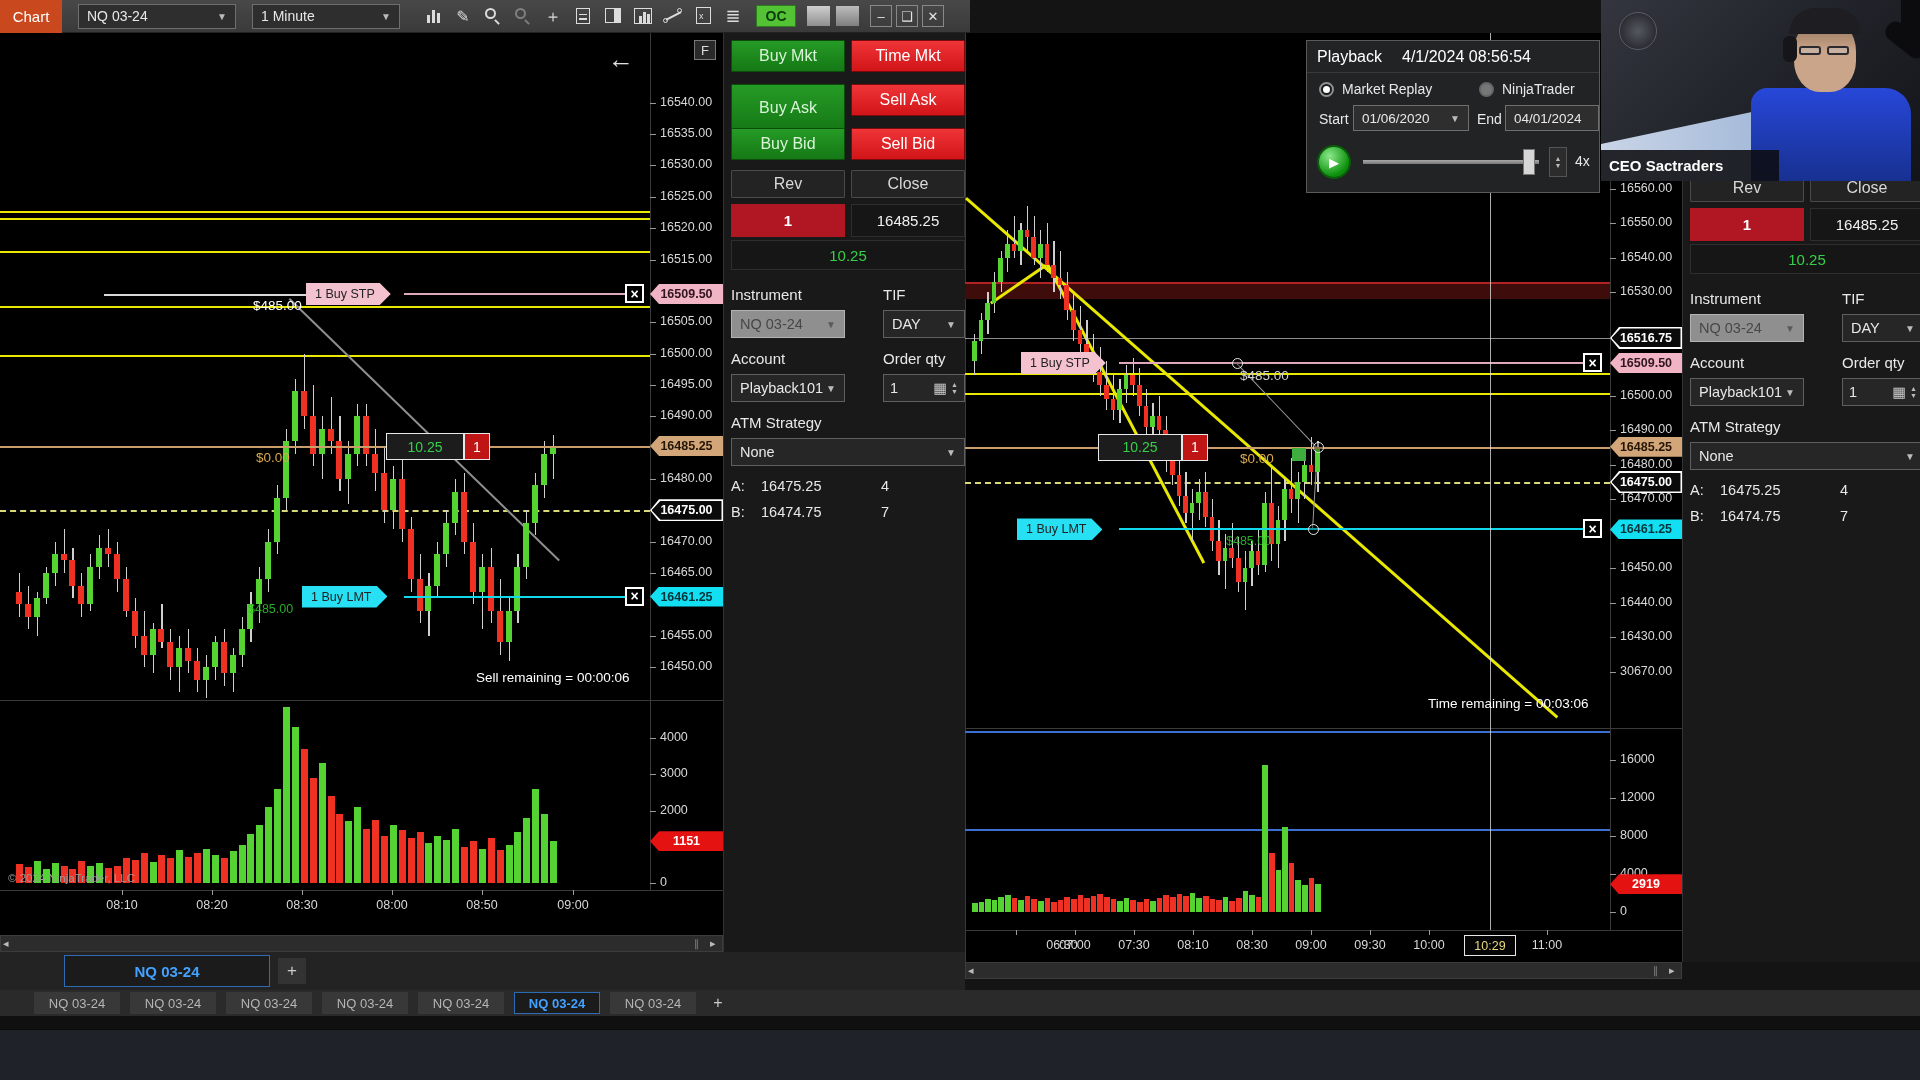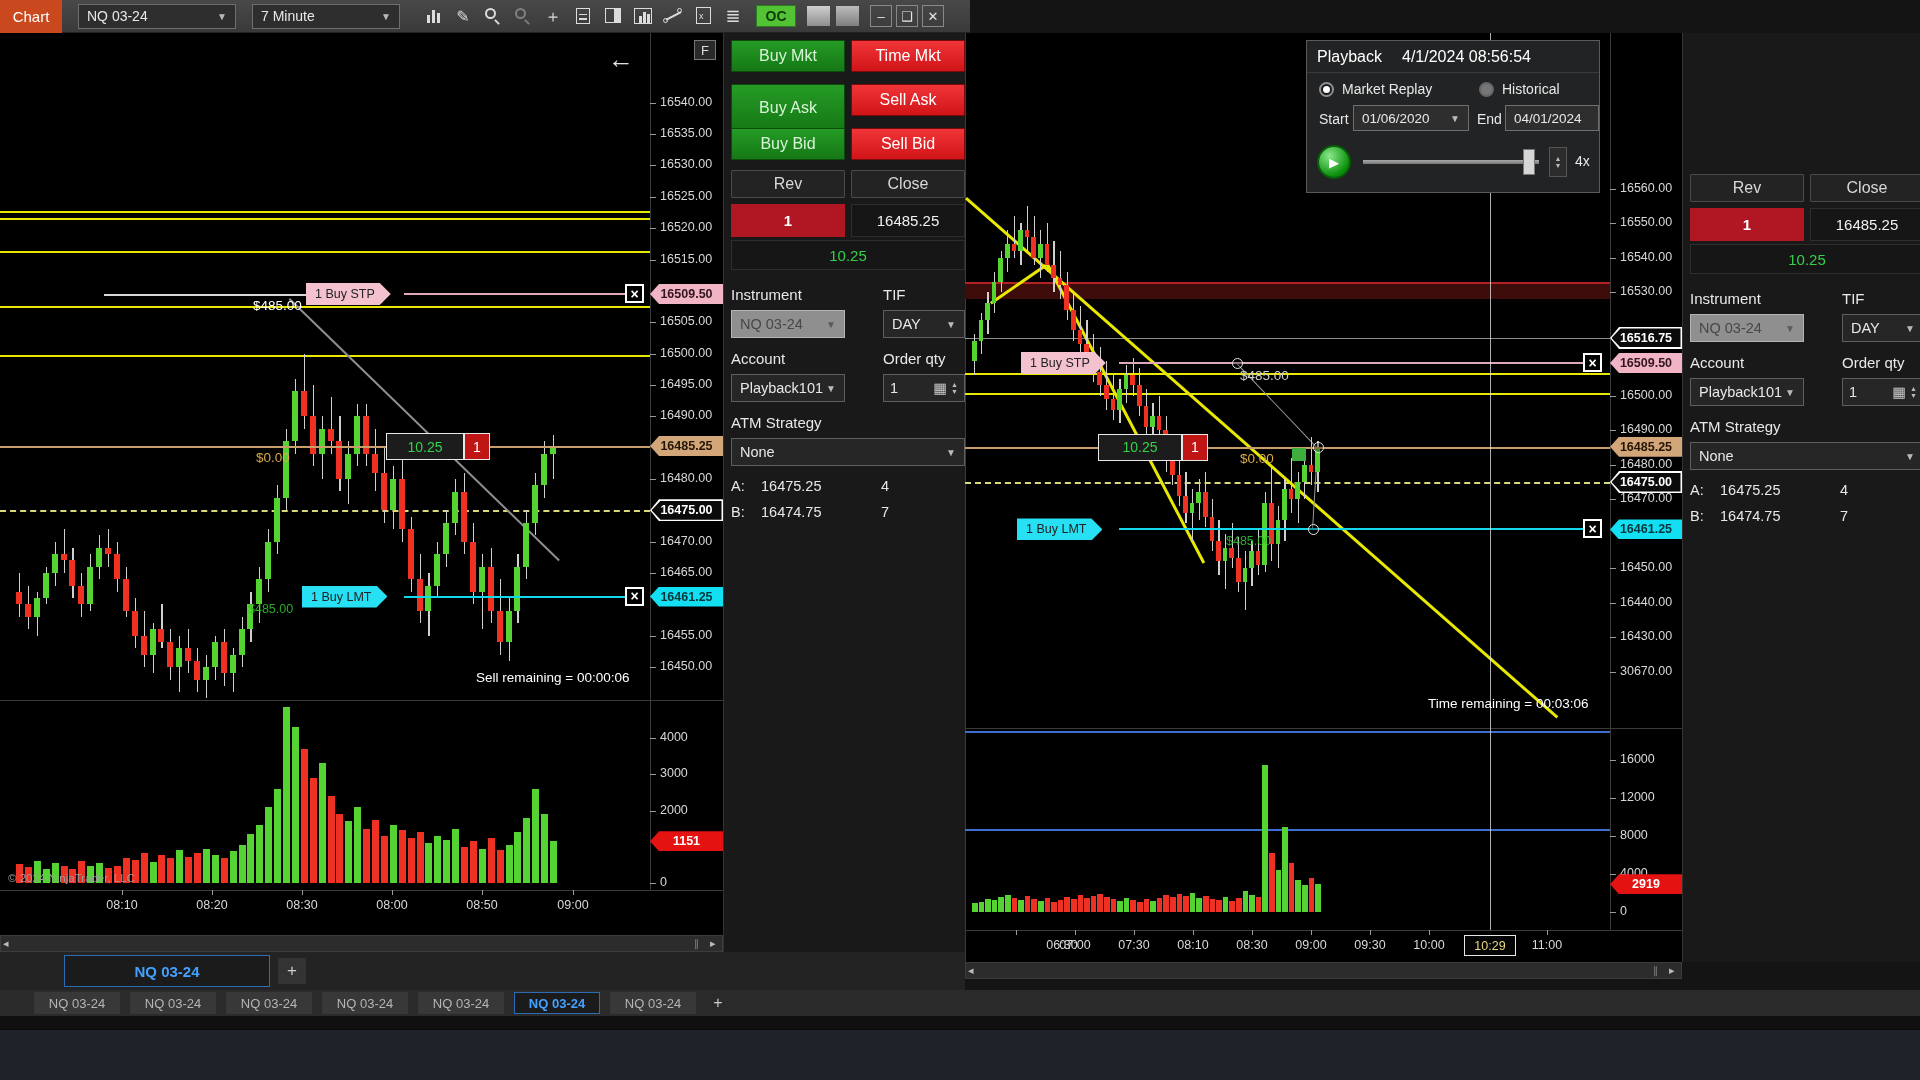--- a/index.html
+++ b/index.html
@@ -79,21 +79,21 @@
 
 <div id="root">
 
   <div id="toolbar" class="abs">
     <div id="chart-title">Chart</div>
     <div class="combo" style="width:158px;height:25px;margin-left:16px">
       <span>NQ 03-24</span>
         <span class="chev">▼</span>
     </div>
     <div class="combo" style="width:148px;height:25px;margin-left:16px">
-      <span>7 Minute</span>
+      <span>1 Minute</span>
         <span class="chev">▼</span>
     </div>
     <div id="tb-icons" style="display:flex;margin-left:18px">
         <span class="ticon t-bar-chart">
           <i></i>
           <i></i>
           <i></i>
           <i></i>
         </span>
         <span class="ticon t-pencil">✎</span>
@@ -150,41 +150,56 @@
   <div id="playback" class="abs">
     <div class="abs" style="left:10px;top:7px;color:#fff;font-size:16px">Playback</div>
     <div class="abs" style="left:95px;top:7px;color:#fff;font-size:16px">4/1/2024 08:56:54</div>
     <div class="abs sepH" style="left:0;top:31px;width:100%"></div>
     <div class="abs flexc" style="left:12px;top:40px;gap:8px">
       <span class="radio sel"></span>
       <span style="color:#e8e8e8;font-size:14px">Market Replay</span>
     </div>
     <div class="abs flexc" style="left:172px;top:40px;gap:8px">
       <span class="radio unsel"></span>
-      <span style="color:#e8e8e8;font-size:14px">Historical</span>
+      <span style="color:#e8e8e8;font-size:14px">NinjaTrader</span>
     </div>
     <div class="abs" style="left:12px;top:70px;color:#e8e8e8;font-size:14px">Start</div>
     <div class="combo abs" style="left:46px;top:64px;width:116px;height:26px;font-size:13.5px">
       <span>01/06/2020</span>
         <span class="chev">▼</span>
     </div>
     <div class="abs" style="left:170px;top:70px;color:#e8e8e8;font-size:14px">End</div>
     <div class="combo abs" style="left:198px;top:64px;width:94px;height:26px;font-size:13.5px">
       <span>04/01/2024</span>
     </div>
     <div class="abs" style="left:10px;top:104px;width:34px;height:34px;border-radius:50%;background:radial-gradient(circle at 35% 30%,#8ae88a,#0b8f0b 70%);border:2px solid #0a5c0a;display:flex;align-items:center;justify-content:center;color:#fff;font-size:13px">▶</div>
     <div class="abs" style="left:56px;top:119px;width:176px;height:4px;background:linear-gradient(#aaa,#777)"></div>
     <div class="abs" style="left:216px;top:108px;width:12px;height:26px;background:#d6d6d6;border:1px solid #777"></div>
     <div class="abs spin" style="left:242px;top:106px;width:18px;height:30px;background:#2c2c2c;border:1px solid #555;align-items:center">
         <span>▲</span>
         <span>▼</span>
       </div>
     <div class="abs" style="left:268px;top:112px;color:#e8e8e8;font-size:14px">4x</div>
   </div>
 
+  <div id="webcam" class="abs">
+    <div class="abs" style="left:18px;top:12px;width:38px;height:38px;border-radius:50%;background:radial-gradient(#55585f,#2b2d33 70%);border:1px solid #5a5d66"></div>
+    <div class="abs" style="left:-20px;top:128px;width:200px;height:80px;background:linear-gradient(100deg,#cfd9e8,#9fb6d8);transform:rotate(-12deg)"></div>
+    <div class="abs" style="left:150px;top:88px;width:160px;height:95px;border-radius:16px 26px 0 0;background:linear-gradient(#2747d8,#17308f)"></div>
+    <div class="abs" style="left:193px;top:18px;width:62px;height:74px;border-radius:45% 45% 42% 42%;background:linear-gradient(#8a6b52,#caa58a 45%)"></div>
+    <div class="abs" style="left:188px;top:8px;width:72px;height:26px;border-radius:40px 40px 0 0;background:#1d1d22"></div>
+    <div class="abs" style="left:182px;top:36px;width:14px;height:26px;border-radius:6px;background:#15151a"></div>
+    <div class="abs" style="left:198px;top:46px;width:22px;height:9px;border:2px solid #2a2a30;border-radius:3px;background:rgba(200,215,230,.25)"></div>
+    <div class="abs" style="left:226px;top:46px;width:22px;height:9px;border:2px solid #2a2a30;border-radius:3px;background:rgba(200,215,230,.25)"></div>
+    <div class="abs" style="left:282px;top:30px;width:46px;height:20px;border-radius:9px;background:#0c0c0e;transform:rotate(38deg)"></div>
+    <div class="abs" style="left:300px;top:0;width:20px;height:44px;background:#0c0c0e"></div>
+    <div class="abs flexc" style="left:0;top:150px;width:178px;height:31px;background:rgba(12,12,16,.88);padding-left:8px">
+      <span style="color:#fff;font-weight:bold;font-size:15px">CEO Sactraders</span>
+    </div>
+  </div>
 
   <div id="lefttabs" class="abs" style="left:0;top:952px;width:965px;height:38px;background:#232323">
       <div style="position: absolute; left: 64px; top: 3px; width: 206px; height: 32px; background: rgb(27, 27, 27); border: 1px solid rgb(45, 108, 181); color: rgb(67, 161, 255); font-weight: bold; font-size: 15px; display: flex; align-items: center; justify-content: center;">NQ 03-24</div>
       <div style="position: absolute; left: 278px; top: 6px; width: 28px; height: 26px; background: rgb(51, 51, 51); color: rgb(204, 204, 204); font-size: 17px; display: flex; align-items: center; justify-content: center;">+</div>
     </div>
   <div id="wstabs" class="abs" style="left:0;top:990px;width:1920px;height:26px;background:#2a2a2a">
       <div style="position: absolute; left: 34px; top: 2px; width: 86px; height: 22px; display: flex; align-items: center; justify-content: center; font-size: 13px; background: rgb(56, 56, 56); color: rgb(181, 181, 181);">NQ 03-24</div>
       <div style="position: absolute; left: 130px; top: 2px; width: 86px; height: 22px; display: flex; align-items: center; justify-content: center; font-size: 13px; background: rgb(56, 56, 56); color: rgb(181, 181, 181);">NQ 03-24</div>
       <div style="position: absolute; left: 226px; top: 2px; width: 86px; height: 22px; display: flex; align-items: center; justify-content: center; font-size: 13px; background: rgb(56, 56, 56); color: rgb(181, 181, 181);">NQ 03-24</div>
       <div style="position: absolute; left: 322px; top: 2px; width: 86px; height: 22px; display: flex; align-items: center; justify-content: center; font-size: 13px; background: rgb(56, 56, 56); color: rgb(181, 181, 181);">NQ 03-24</div>

